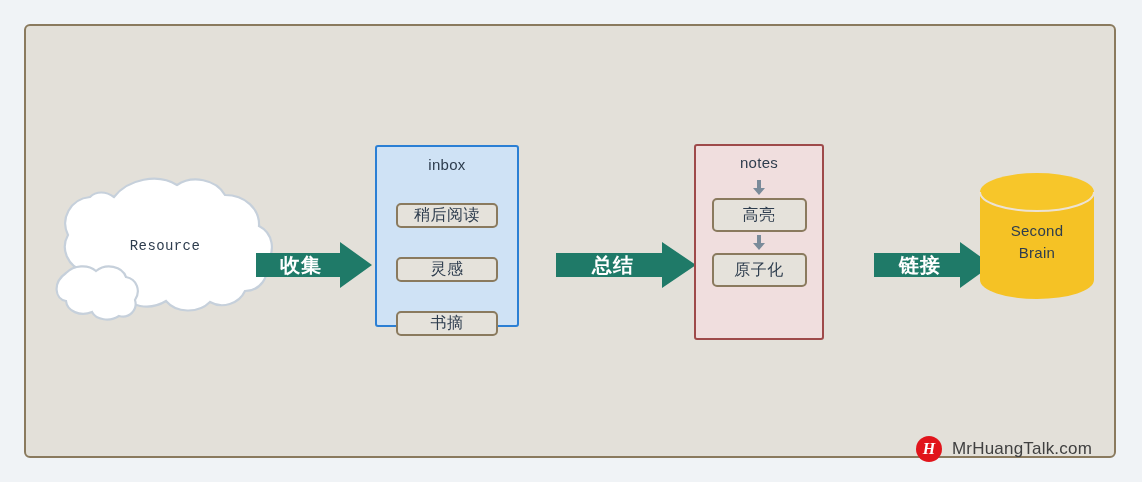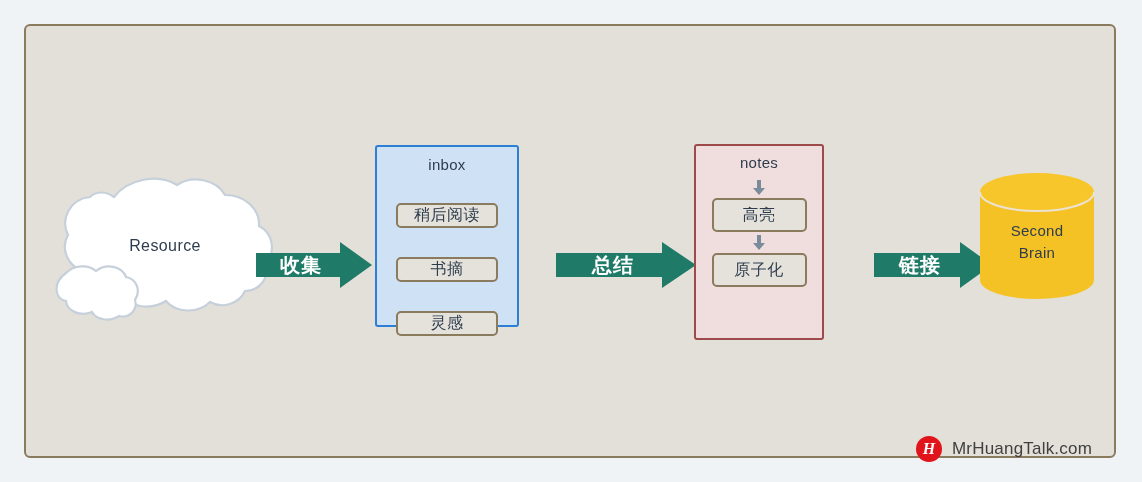--- a/index.html
+++ b/index.html
@@ -47,23 +47,24 @@
   #cloud-node svg { display: block; width: 240px; height: 150px; }
   #cloud-label {
     position: absolute;
     left: 0; top: 0;
     width: 240px; height: 150px;
     display: flex;
     align-items: center;
     justify-content: center;
     padding-left: 10px;
     box-sizing: border-box;
-    font-size: 16px;
+    font-size: 14px;
     color: #2e3d4e;
     letter-spacing: .4px;
+    font-family: Liberation Mono, monospace;
   }
 
   
   .block-arrow {
     position: absolute;
     height: 46px;
   }
   .block-arrow svg { display: block; width: 100%; height: 100%; }
   .block-arrow .arrow-text {
     position: absolute;
@@ -242,22 +243,22 @@
     <div class="block-arrow" id="arrow-collect">
       <svg viewBox="0 0 116 46" preserveAspectRatio="none" xmlns="http://www.w3.org/2000/svg">
         <path d="M0,11 L84,11 L84,0 L116,23 L84,46 L84,35 L0,35 Z" fill="#1f7a68"></path>
       </svg>
       <div class="arrow-text">收集</div>
     </div>
 
     <div class="node container-box" id="inbox-box">
       <div class="container-title">inbox</div>
       <div class="item-box">稍后阅读</div>
+      <div class="item-box">灵感</div>
       <div class="item-box">书摘</div>
-      <div class="item-box">灵感</div>
     </div>
 
     <div class="block-arrow" id="arrow-summarize">
       <svg viewBox="0 0 140 46" preserveAspectRatio="none" xmlns="http://www.w3.org/2000/svg">
         <path d="M0,11 L106,11 L106,0 L140,23 L106,46 L106,35 L0,35 Z" fill="#1f7a68"></path>
       </svg>
       <div class="arrow-text">总结</div>
     </div>
 
     <div class="node container-box" id="notes-box">

